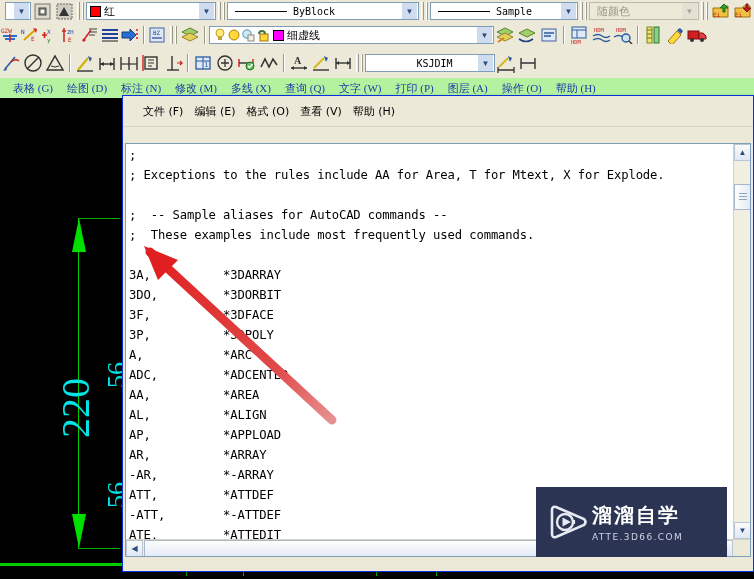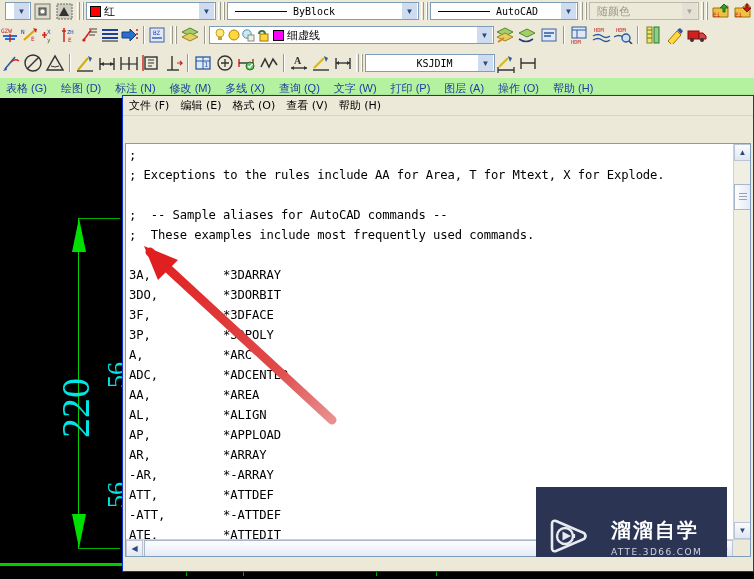--- a/index.html
+++ b/index.html
@@ -58,22 +58,22 @@
   .swatch { width: 11px; height: 11px; border: 1px solid #000; flex: none; margin-right: 3px; }
   .linesample { width: 52px; height: 1px; background: #000; margin: 0 6px 0 4px; flex: none; }
 
   .cnlabel { font-family: "DejaVu Sans", sans-serif; font-size: 11px; color: #000; }
   .enlabel { font-family: "DejaVu Sans Mono", monospace; font-size: 10px; color: #000; }
 
   
   .cad-menubar {
     position: absolute; left: 0; top: 78px; width: 754px; height: 20px;
     background: #b5f2a0;
-    display: flex; align-items: center; gap: 14px; padding-left: 6px;
-    font-family: Liberation Sans, sans-serif; font-size: 11px; color: #1a3fa0;
+    display: flex; align-items: center; gap: 14px; padding-left: 13px;
+    font-family: Liberation Serif, serif; font-size: 11px; color: #1a3fa0;
     white-space: nowrap; overflow: hidden;
   }
 
   
   .cad-canvas {
     position: absolute; left: 0; top: 98px; width: 754px; height: 462px;
     background: #000; overflow: hidden;
   }
   .cad-status {
     position: absolute; left: 0; top: 560px; width: 754px; height: 19px;
@@ -120,22 +120,22 @@
     display: flex; align-items: center; justify-content: center;
     color: #fff; font-size: 10px; font-family: "DejaVu Sans", sans-serif;
   }
   .np-btn.min { background: linear-gradient(180deg,#6fa6f5,#1f5fd0); }
   .np-btn.max { background: linear-gradient(180deg,#6fa6f5,#1f5fd0); }
   .np-btn.close { background: linear-gradient(180deg,#f07a6a,#cc2a1c); border-color:#a8281a; }
   .np-btn .minglyph { width: 8px; height: 3px; background: #fff; margin-top: 6px; }
   .np-btn .maxglyph { width: 9px; height: 8px; border: 2px solid #fff; border-top-width: 3px; }
 
   .np-menubar {
-    height: 20px; background: #ece9d8; display: flex; align-items: center;
-    gap: 11px; padding-left: 6px;
+    height: 31px; background: #ece9d8; display: flex; align-items: center;
+    gap: 11px; padding-left: 20px;
     font-family: "DejaVu Sans", sans-serif; font-size: 11px; color: #000;
     border-bottom: 1px solid #d8d4c8;
   }
   .np-body {
     position: absolute; left: 2px; top: 47px; right: 2px; bottom: 14px;
     background: #fff; border: 1px solid #7f9db9;
     overflow: hidden;
   }
   .np-text {
     position: absolute; left: 3px; top: 1px; right: 18px; bottom: 0;
@@ -209,21 +209,21 @@
   .dim-220 { left: -8px; top: 230px; font-size: 40px; }
   .dim-56a { left: 42px; top: 180px; font-size: 26px; }
   .dim-56b { left: 42px; top: 300px; font-size: 26px; }
 
   
   .red-arrow { position: absolute; left: 120px; top: 230px; width: 230px; height: 210px; pointer-events: none; }
 
   
   .watermark {
     position: absolute; left: 536px; top: 487px; width: 191px; height: 70px;
-    background: #2b3553; display: flex; align-items: flex-end; padding-left: 12px; gap: 21px;
+    background: #2b3553; display: flex; align-items: center; padding-left: 12px; gap: 2px;
   }
   .wm-logo { width: 42px; height: 42px; flex: none; position: relative; }
   .wm-text { display: flex; flex-direction: column; }
   .wm-cn { font-family: "DejaVu Sans", sans-serif; font-size: 20px; color: #fff; letter-spacing: 2px; font-weight: bold; }
   .wm-en { font-family: "DejaVu Sans", sans-serif; font-size: 9px; color: #cfd4e4; letter-spacing: 1.4px; margin-top: 3px; }
 </style>
 </head>
 <body>
 
 <div id="root">
@@ -256,21 +256,21 @@
       </div>
       <div class="grip"></div>
       <div class="combo" style="width:192px">
         <span class="linesample"></span>
         <span class="enlabel">ByBlock</span>
         <span class="arrow">▼</span>
       </div>
       <div class="grip"></div>
       <div class="combo" style="width:148px">
         <span class="linesample"></span>
-        <span class="enlabel">AutoCAD</span>
+        <span class="enlabel">Sample</span>
         <span class="arrow">▼</span>
       </div>
       <div class="grip"></div>
       <div class="combo dis" style="width:110px">
         <span class="cnlabel" style="color:#9a9a8c;margin-left:4px">随颜色</span>
         <span class="arrow">▼</span>
       </div>
       <div class="grip"></div>
       <div class="tb-icon">
         <svg width="18" height="16" viewBox="0 0 18 16">

